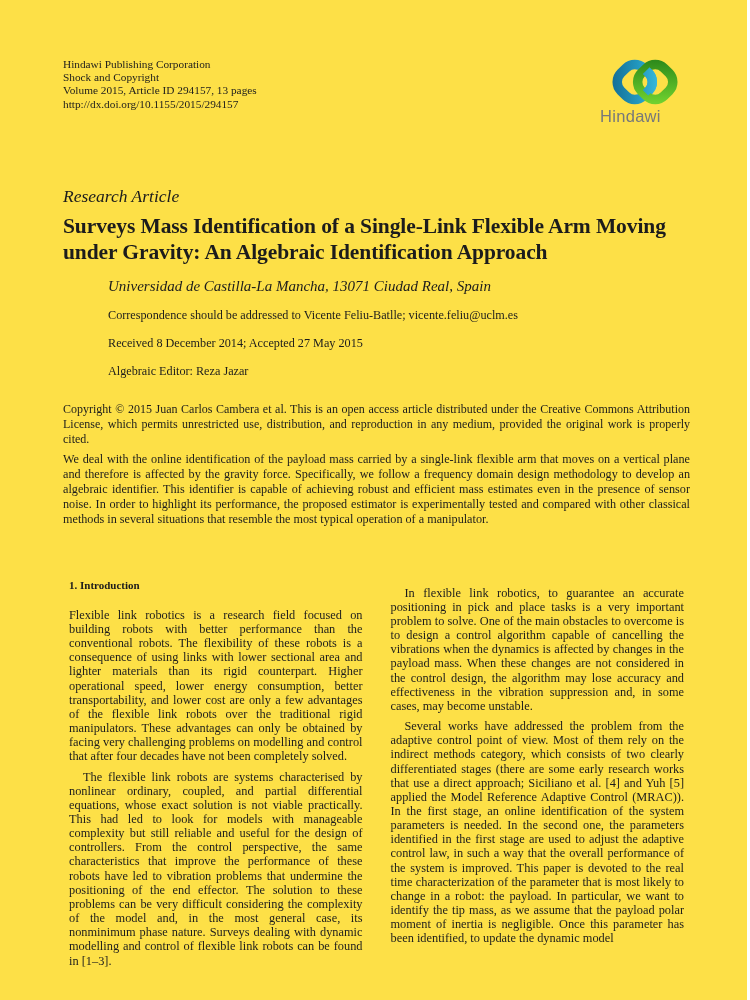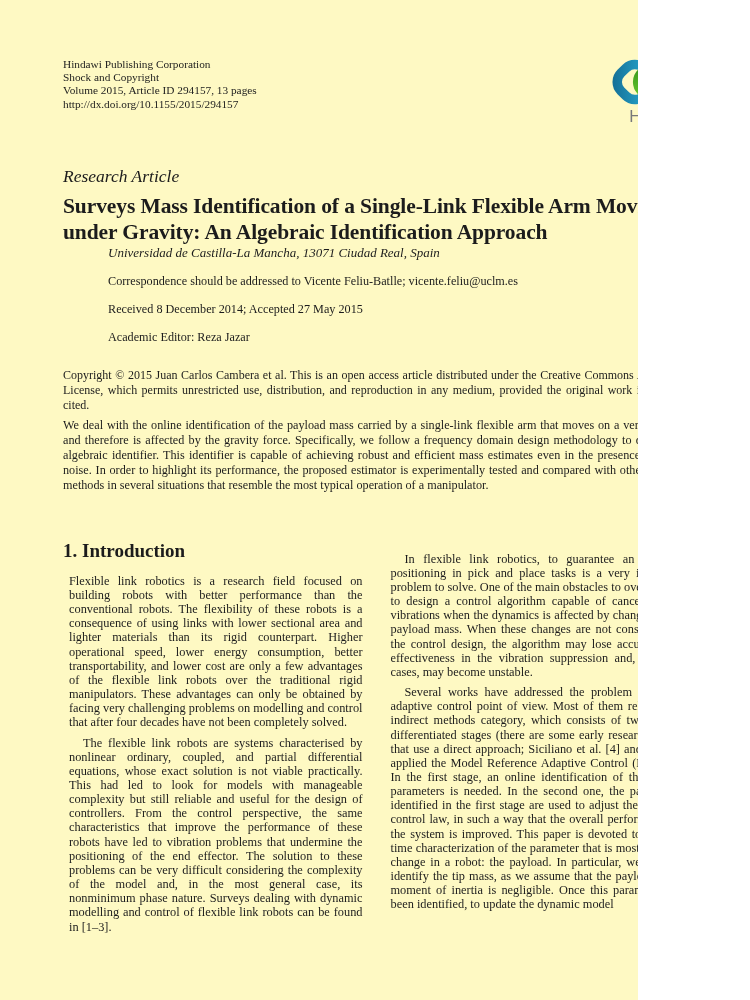--- a/index.html
+++ b/index.html
@@ -1,47 +1,47 @@
 <!DOCTYPE html>
 <html><head>
 <meta charset="utf-8">
 <style>
   html,body{margin:0;padding:0;background:#ffffff;}
-  .page{position:relative;width:638px;height:1000px;background:#fef9c3;overflow:hidden;
+  .page{position:relative;width:747px;height:1000px;background:#fde047;overflow:hidden;
         font-family:"Liberation Serif",serif;color:#1c1c1c;}
   .content{position:absolute;left:63px;top:58px;width:627px;}
 
   
   .masthead{display:flex;justify-content:space-between;align-items:flex-start;height:68px;}
   .pubinfo{font-size:11.3px;line-height:13.2px;}
   .pubinfo div{white-space:nowrap;}
-  .logo{width:90px;text-align:right;margin-top:-3px;}
+  .logo{width:90px;text-align:left;margin-top:-3px;}
   .logo svg{display:block;margin:0 auto;}
   .logo-word{font-family:"Liberation Sans",sans-serif;color:#77787b;font-size:16.5px;
              line-height:16px;margin-top:-1px;letter-spacing:.3px;}
 
   
-  .research-article{font-style:italic;font-size:17.5px;line-height:20px;margin-top:40px;}
+  .research-article{font-style:italic;font-size:17.5px;line-height:20px;margin-top:60px;}
   .title{font-weight:bold;font-size:21.5px;line-height:26px;margin-top:7px;letter-spacing:-0.1px;}
 
   
   .meta{margin-left:45px;}
   .authors{font-weight:bold;font-size:13.8px;margin-top:37px;}
-  .affiliation{font-style:italic;font-size:13px;}
+  .affiliation{font-style:italic;font-size:15px;margin-top:13px;}
   .metaline{font-size:12.2px;margin-top:13px;}
 
   
   .copyright{font-size:12px;line-height:15.2px;text-align:justify;margin-top:23px;}
   .abstract{font-size:12.2px;line-height:15.2px;text-align:justify;margin-top:4px;}
 
   
   .columns{display:flex;gap:16px;margin-top:50px;}
   .col{width:305.5px;font-size:12.35px;line-height:14.15px;text-align:justify;}
   .col-right{padding-top:2px;}
-  .section-heading{font-size:19px;font-weight:bold;margin:0 0 16px 0;text-align:left;}
+  .section-heading{font-size:11px;font-weight:bold;margin:0 0 16px 6px;text-align:left;}
   .col p{margin:6px;}
   .col p.indent{text-indent:14px;}
 </style>
 </head>
 <body>
 
 <div class="page">
   <div class="content">
 
     <div class="masthead">
@@ -80,21 +80,21 @@
       </div>
     </div>
 
     <div class="research-article">Research Article</div>
     <div class="title">Surveys Mass Identification of a Single-Link Flexible Arm Moving under Gravity: An Algebraic Identification Approach</div>
 
     <div class="meta">
       <div class="affiliation">Universidad de Castilla-La Mancha, 13071 Ciudad Real, Spain</div>
       <div class="metaline">Correspondence should be addressed to Vicente Feliu-Batlle; vicente.feliu@uclm.es</div>
       <div class="metaline">Received 8 December 2014; Accepted 27 May 2015</div>
-      <div class="metaline">Academic Editor: Reza Jazar</div>
+      <div class="metaline">Algebraic Editor: Reza Jazar</div>
     </div>
 
     <div class="copyright">Copyright © 2015 Juan Carlos Cambera et al. This is an open access article distributed under the Creative Commons Attribution License, which permits unrestricted use, distribution, and reproduction in any medium, provided the original work is properly cited.</div>
     <div class="abstract">We deal with the online identification of the payload mass carried by a single-link flexible arm that moves on a vertical plane and therefore is affected by the gravity force. Specifically, we follow a frequency domain design methodology to develop an algebraic identifier. This identifier is capable of achieving robust and efficient mass estimates even in the presence of sensor noise. In order to highlight its performance, the proposed estimator is experimentally tested and compared with other classical methods in several situations that resemble the most typical operation of a manipulator.</div>
 
     <div class="columns">
       <div class="col">
         <h2 class="section-heading">1. Introduction</h2>
         <p>Flexible link robotics is a research field focused on building robots with better performance than the conventional robots. The flexibility of these robots is a consequence of using links with lower sectional area and lighter materials than its rigid counterpart. Higher operational speed, lower energy consumption, better transportability, and lower cost are only a few advantages of the flexible link robots over the traditional rigid manipulators. These advantages can only be obtained by facing very challenging problems on modelling and control that after four decades have not been completely solved.</p>
         <p class="indent">The flexible link robots are systems characterised by nonlinear ordinary, coupled, and partial differential equations, whose exact solution is not viable practically. This had led to look for models with manageable complexity but still reliable and useful for the design of controllers. From the control perspective, the same characteristics that improve the performance of these robots have led to vibration problems that undermine the positioning of the end effector. The solution to these problems can be very difficult considering the complexity of the model and, in the most general case, its nonminimum phase nature. Surveys dealing with dynamic modelling and control of flexible link robots can be found in [1–3].</p>

